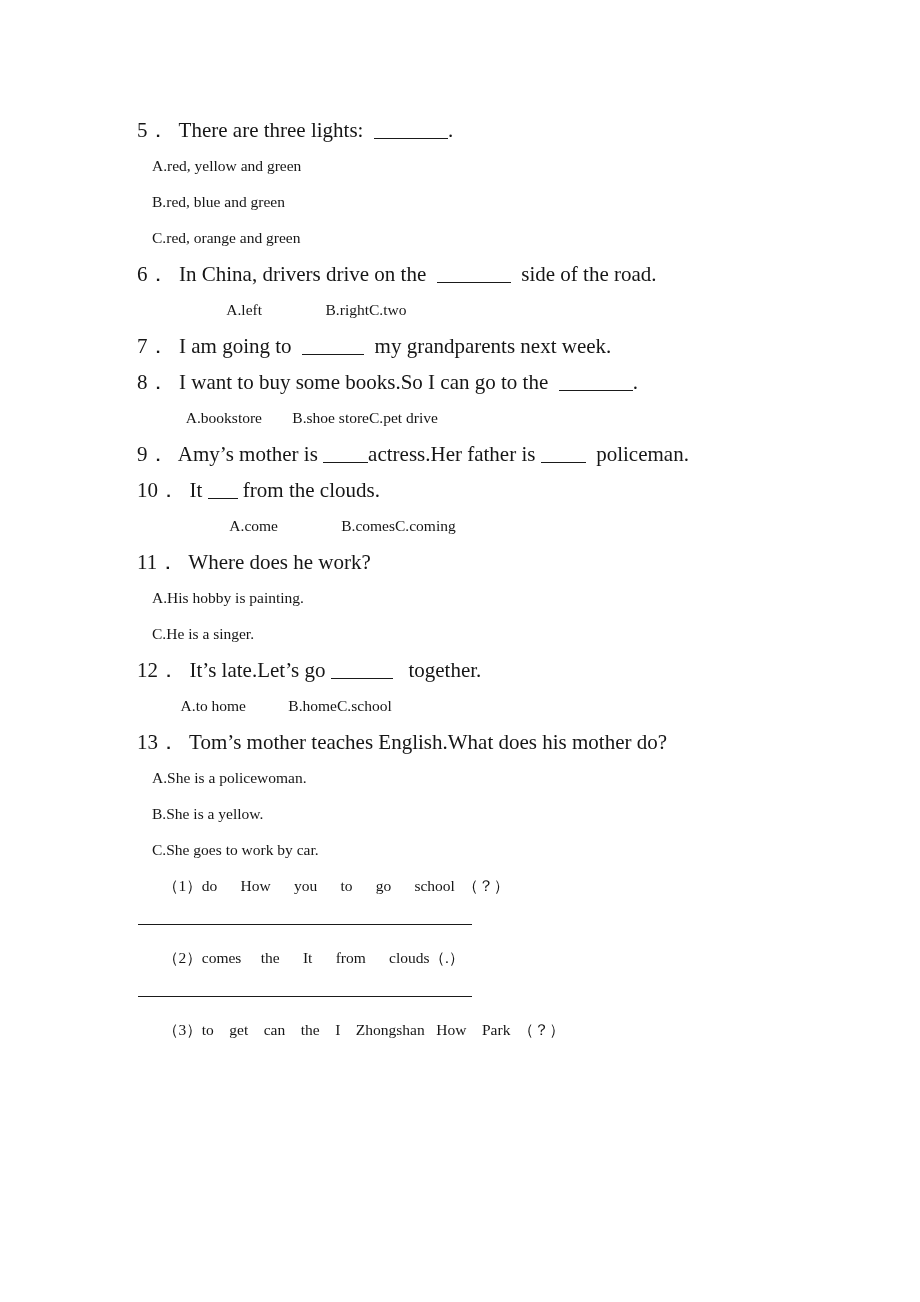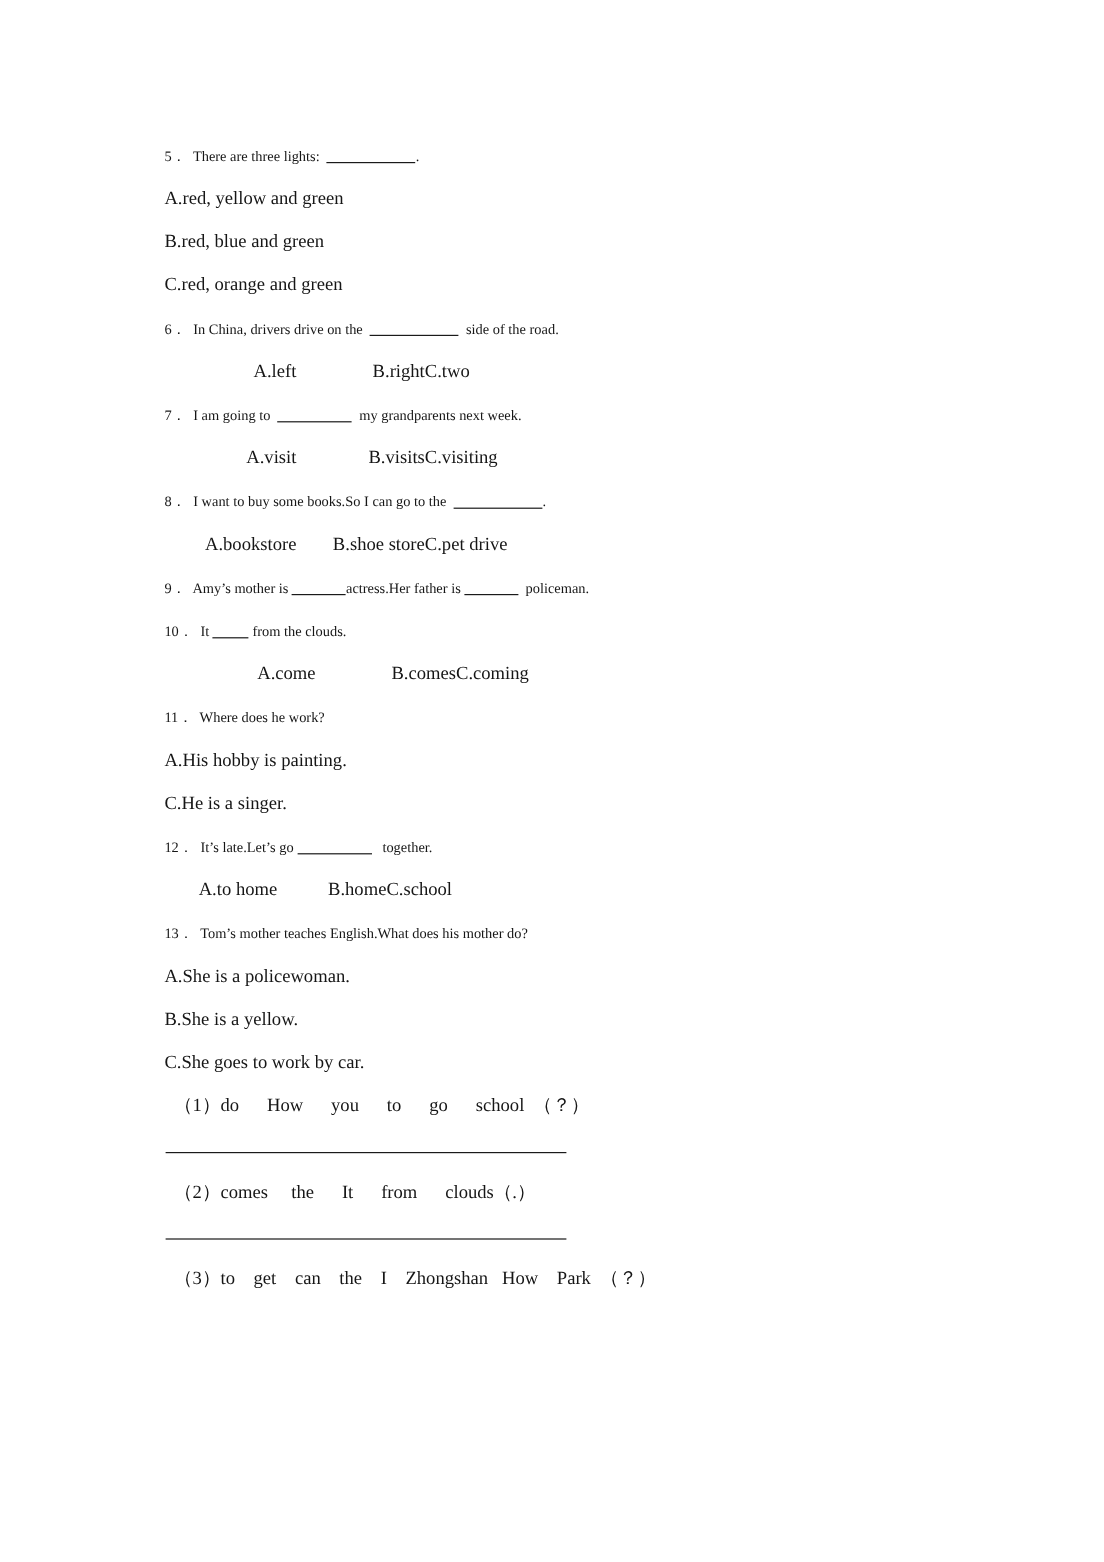--- a/index.html
+++ b/index.html
@@ -30,22 +30,22 @@
   }
 
   
   .line {
     height: 36px;
     line-height: 36px;
     font-size: 15.5px;
     white-space: pre;
     color: #161616;
   }
-  .q-line { font-size: 12px; }
-  .opt-line { font-size: 15.5px; }
+  .q-line { font-size: 21px; }
+  .opt-line { font-size: 15.5px; margin-left: 15px; }
 
   
   .blank {
     display: inline-block;
     border-bottom: 1.3px solid #1a1a1a;
     vertical-align: -2px;
     height: 11px;
   }
   .blank.w-lg   { width: 74px; }
   .blank.w-md   { width: 62px; }
@@ -61,20 +61,21 @@
     position: absolute;
     left: 1px;
     top: 20px;
     width: 334px;
     border-bottom: 1.4px solid #1a1a1a;
   }
 
   
   .subitem {
     padding-left: 8px;
+    margin-left: 18px;
   }
 
   .opt-col {
     display: inline-block;
     text-align: right;
   }
 </style>
 </head>
 <body>
 
@@ -83,21 +84,20 @@
 
     <div class="line q-line"><span>5．  There are three lights:  </span><span class="blank w-lg"></span><span>.</span></div>
     <div class="line opt-line"><span>A.red, yellow and green</span></div>
     <div class="line opt-line"><span>B.red, blue and green</span></div>
     <div class="line opt-line"><span>C.red, orange and green</span></div>
 
     <div class="line q-line"><span>6．  In China, drivers drive on the  </span><span class="blank w-lg"></span><span>  side of the road.</span></div>
     <div class="line opt-line"><span class="opt-col" style="width:110px">A.left</span><span class="opt-col" style="width:107px">B.right</span><span class="opt-col">C.two</span></div>
 
     <div class="line q-line"><span>7．  I am going to  </span><span class="blank w-md"></span><span>  my grandparents next week.</span></div>
-    <div class="line opt-line"><span class="opt-col" style="width:110px">A.visit</span><span class="opt-col" style="width:107px">B.visits</span><span class="opt-col">C.visiting</span></div>
 
     <div class="line q-line"><span>8．  I want to buy some books.So I can go to the  </span><span class="blank w-lg"></span><span>.</span></div>
     <div class="line opt-line"><span class="opt-col" style="width:110px">A.bookstore</span><span class="opt-col" style="width:107px">B.shoe store</span><span class="opt-col">C.pet drive</span></div>
 
     <div class="line q-line"><span>9．  Amy’s mother is </span><span class="blank w-sm"></span><span>actress.Her father is </span><span class="blank w-sm"></span><span>  policeman.</span></div>
 
     <div class="line q-line"><span>10．  It </span><span class="blank w-xs"></span><span> from the clouds.</span></div>
     <div class="line opt-line"><span class="opt-col" style="width:126px">A.come</span><span class="opt-col" style="width:117px">B.comes</span><span class="opt-col">C.coming</span></div>
 
     <div class="line q-line">11．  Where does he work?</div>

